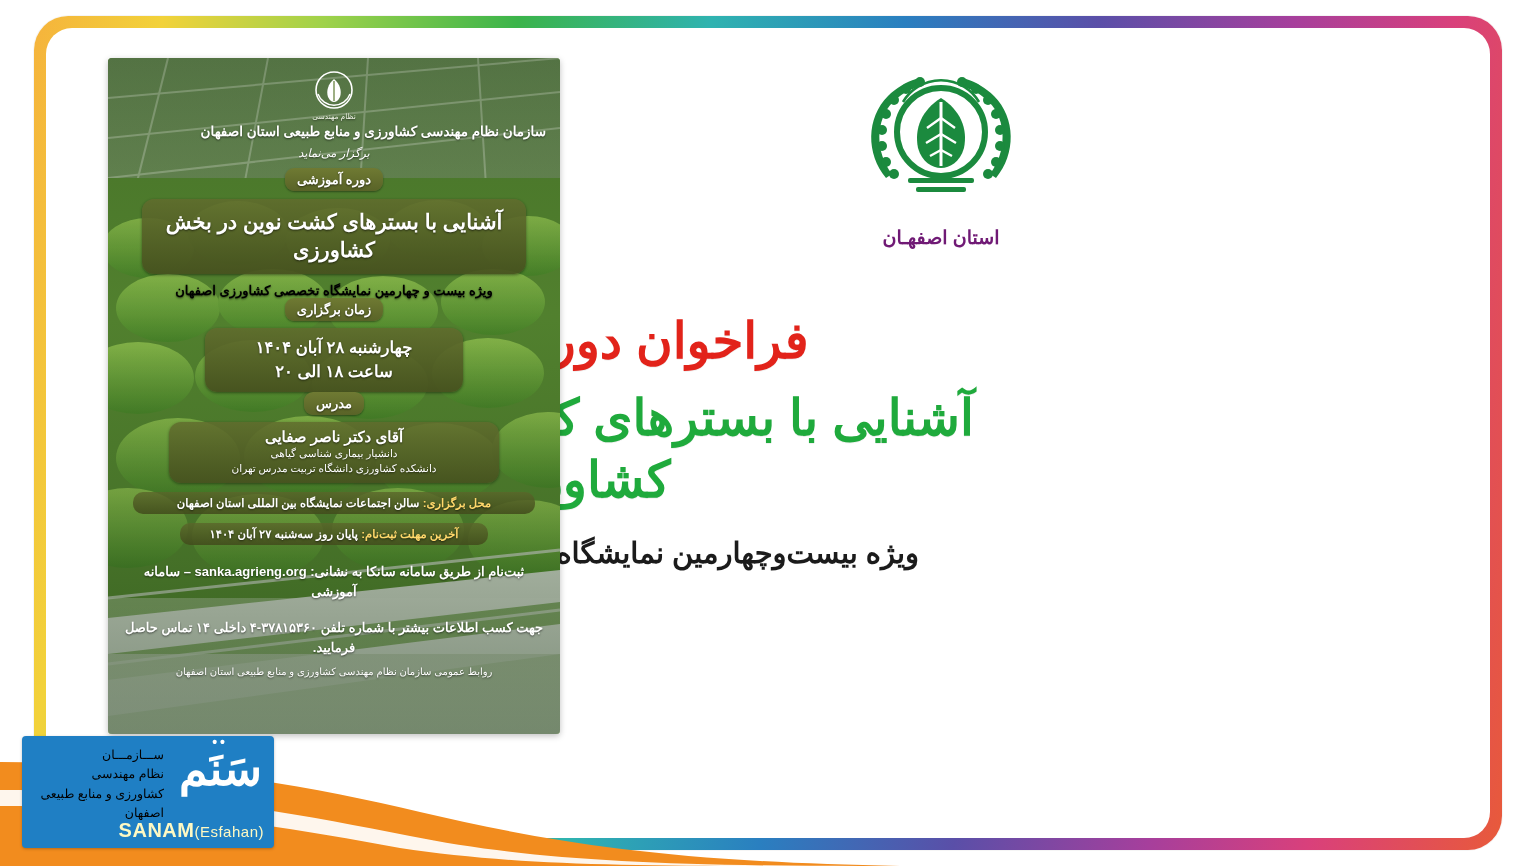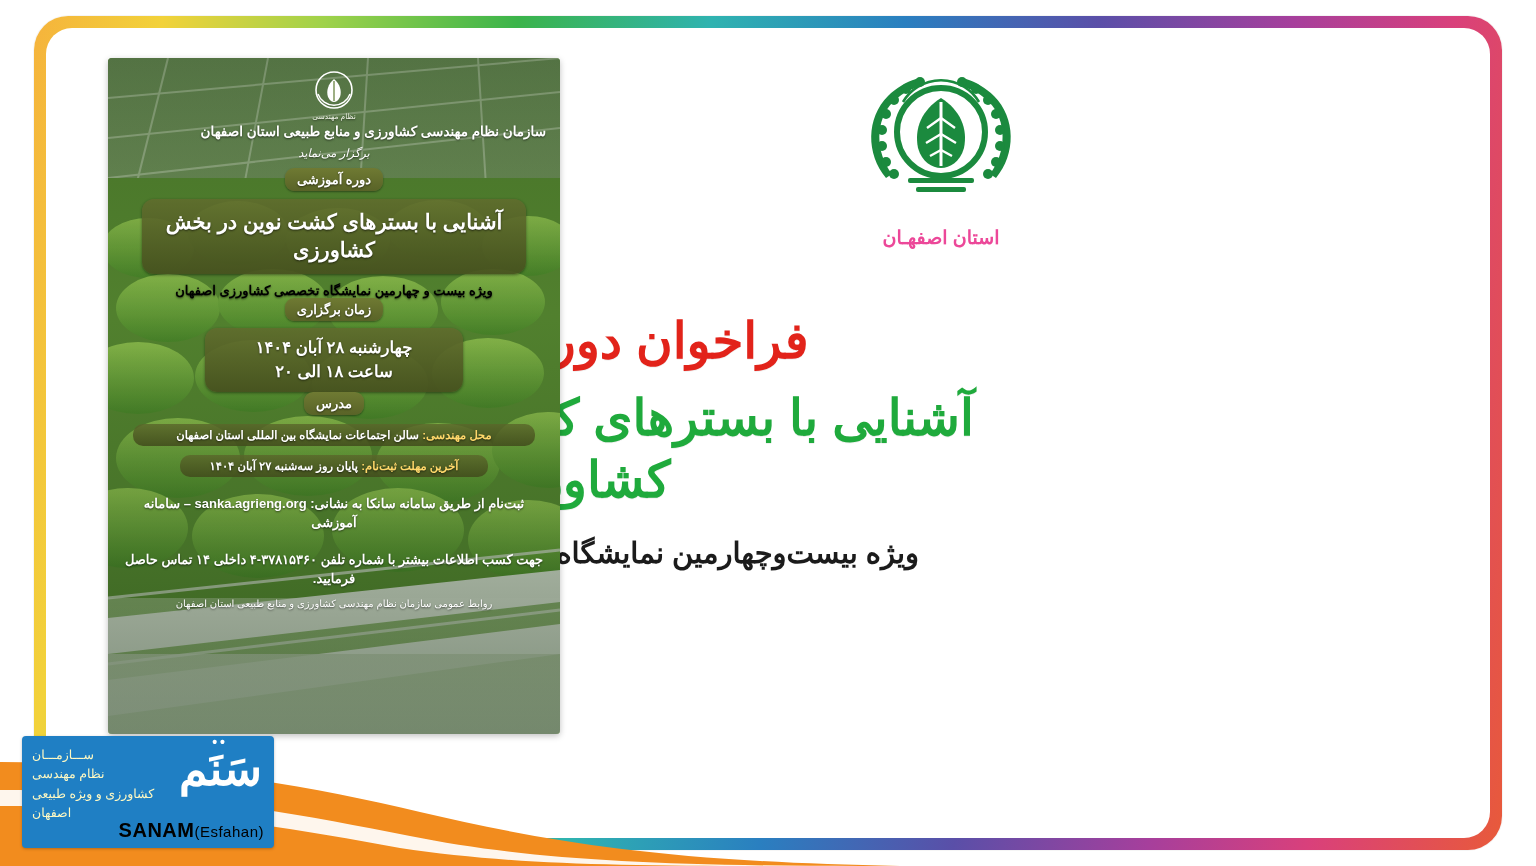--- a/index.html
+++ b/index.html
@@ -89,32 +89,32 @@
     position: absolute;
     right: 34px;
     top: -8px;
     font-size: 14px;
     letter-spacing: 3px;
   }
   .sanam-fa-lines {
     position: absolute;
     left: 10px;
     top: 10px;
-    color: #fef9c3;
+    color: #000000;
     font-size: 12.5px;
     line-height: 1.55;
-    text-align: left;
+    text-align: right;
     direction: rtl;
     width: 132px;
   }
   .sanam-en {
     position: absolute;
     right: 10px;
     bottom: 6px;
-    color: #000000;
+    color: #fef9c3;
     font-size: 20px;
     font-weight: bold;
     letter-spacing: 0.5px;
     direction: ltr;
   }
   .sanam-en .paren {
     font-size: 15px;
     font-weight: normal;
   }
 
@@ -133,21 +133,21 @@
     width: 170px;
     height: 185px;
     text-align: center;
   }
   .org-logo svg { display: block; }
   .org-logo-caption {
     position: absolute;
     left: 0;
     right: 0;
     bottom: -2px;
-    color: #ec4899;
+    color: #701a75;
     font-size: 19px;
     font-weight: bold;
     letter-spacing: 1px;
   }
 
   .headline-block {
     position: absolute;
     right: 0;
     left: 0;
     top: 270px;
@@ -471,23 +471,28 @@
 
       <div class="box-date">
         <div>چهارشنبه ۲۸ آبان ۱۴۰۴</div>
         <div>ساعت ۱۸ الی ۲۰</div>
       </div>
 
       <div class="pill-row">
         <span class="pill">مدرس</span>
       </div>
 
+      <div class="teacher-box">
+        <div class="teacher-name">آقای دکتر ناصر صفایی</div>
+        <div class="teacher-line">دانشیار بیماری شناسی گیاهی</div>
+        <div class="teacher-line">دانشکده کشاورزی دانشگاه تربیت مدرس تهران</div>
+      </div>
 
       <div class="strip">
-        <span class="lbl">محل مهندسی:</span>
+        <span class="lbl">محل برگزاری:</span>
         <span>سالن اجتماعات نمایشگاه بین المللی استان اصفهان</span>
       </div>
 
       <div class="strip narrow">
         <span class="lbl">آخرین مهلت ثبت‌نام:</span>
         <span>پایان روز سه‌شنبه ۲۷ آبان ۱۴۰۴</span>
       </div>
 
       <div class="foot-line">ثبت‌نام از طریق سامانه سانکا به نشانی: sanka.agrieng.org – سامانه آموزشی</div>
 
@@ -498,20 +503,20 @@
   </div>
 
   <div class="sanam-logo">
     <div class="sanam-mark">
       <span class="dots">••</span>
       <span>سَنَم</span>
     </div>
     <div class="sanam-fa-lines">
       <div>ســـازمـــان</div>
       <div>نظام مهندسی</div>
-      <div>کشاورزی و ویژه طبیعی اصفهان</div>
+      <div>کشاورزی و منابع طبیعی اصفهان</div>
     </div>
     <div class="sanam-en">
       <span>SANAM</span><span class="paren">(Esfahan)</span>
     </div>
   </div>
 
 </div>
 
 </body></html>

